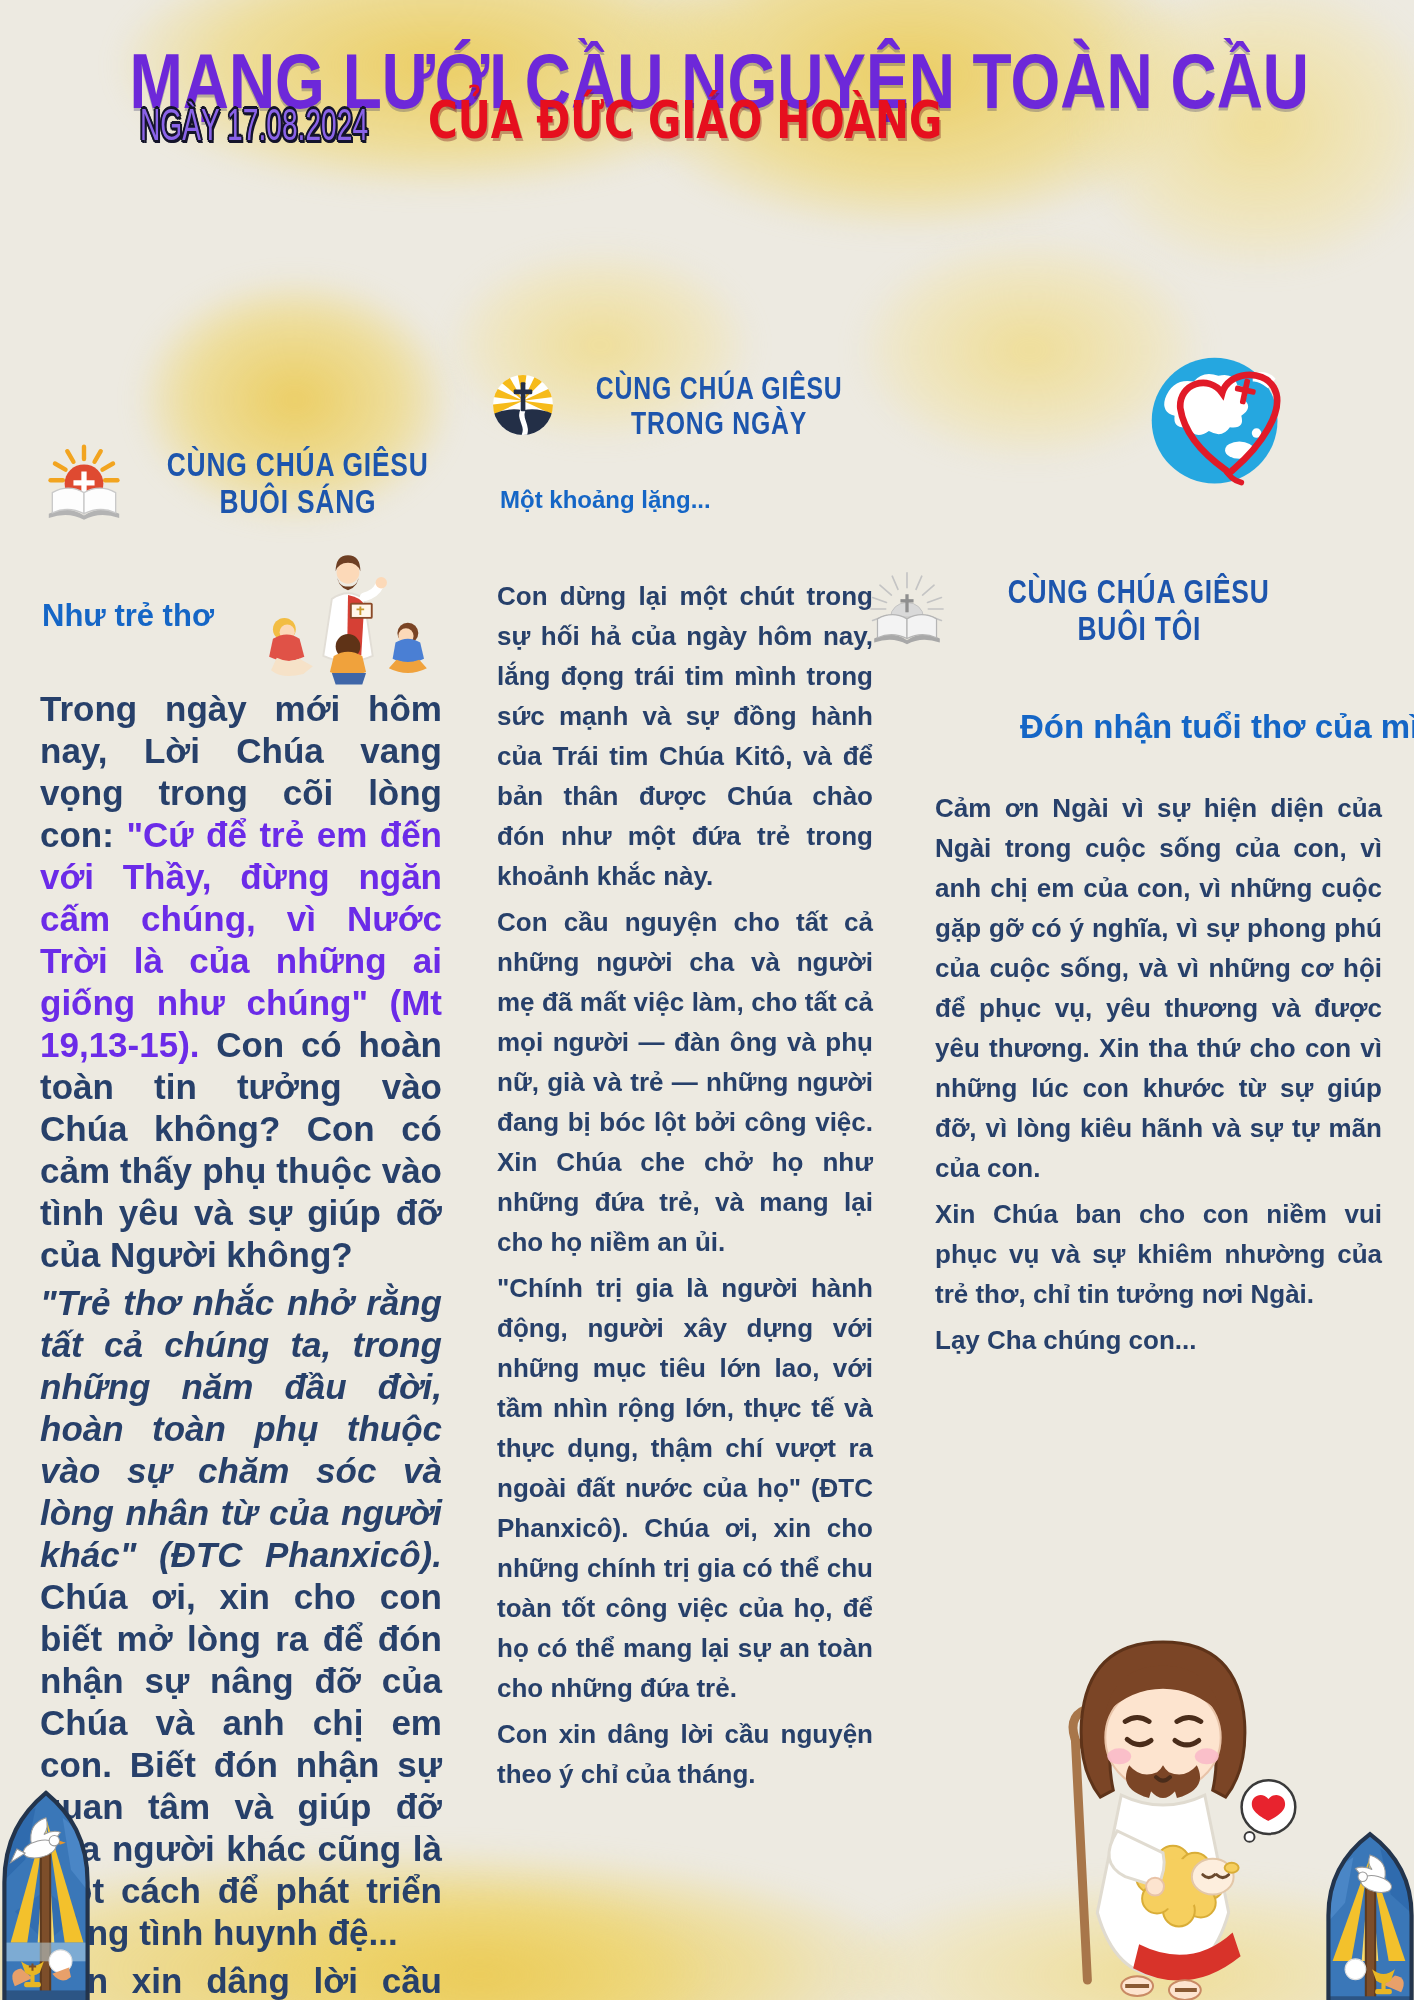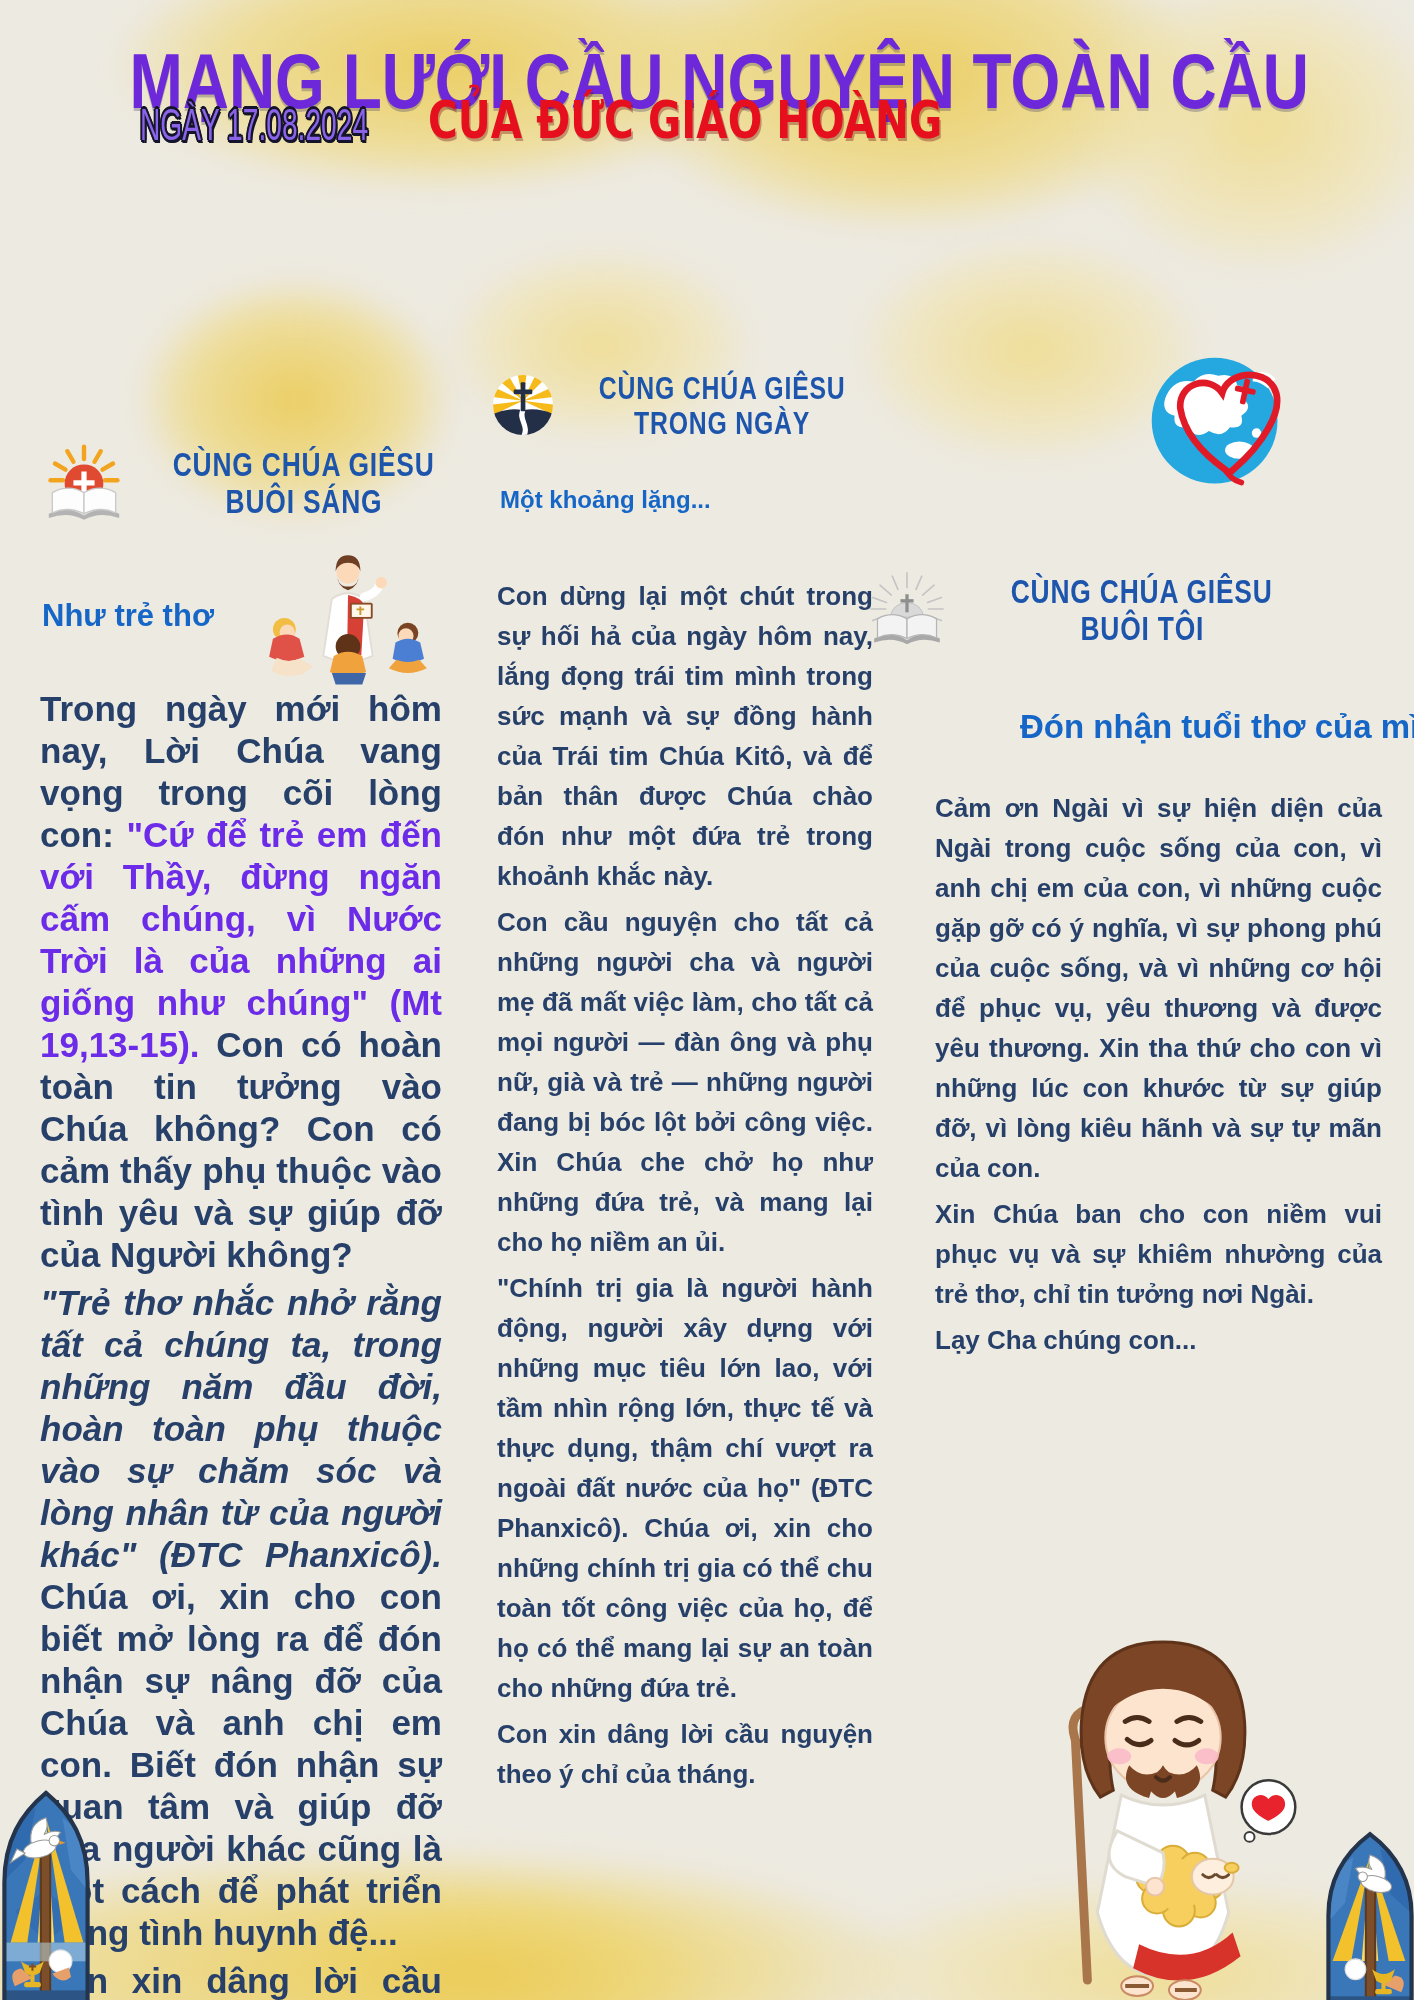--- a/index.html
+++ b/index.html
@@ -18,21 +18,21 @@
               white-space:nowrap;}
   .date-badge .squeeze{display:inline-block;transform:scaleX(.64);transform-origin:left bottom;
               text-shadow:-3px 0 0 #14142a,3px 0 0 #14142a,0 -3px 0 #14142a,0 3px 0 #14142a,
                           -2px -2px 0 #14142a,2px -2px 0 #14142a,-2px 2px 0 #14142a,3px 3px 0 #14142a;}
   .subtitle-red{position:absolute;left:428px;top:90px;font-family:"DejaVu Sans",sans-serif;
               font-weight:bold;font-size:52px;color:#e60f1e;white-space:nowrap;}
   .subtitle-red .squeeze{display:inline-block;transform:scaleX(.78);transform-origin:left bottom;
               text-shadow:2px 3px 0 rgba(110,8,18,.35);}
 
   
-  .col-header{position:absolute;display:flex;align-items:center;gap:12px;}
+  .col-header{position:absolute;display:flex;align-items:center;gap:6px;}
   .col-header .htext{flex:1;text-align:center;color:#1d55ad;font-weight:bold;line-height:1.12;
                      letter-spacing:1px;}
   .col-header .htext .squeeze{display:inline-block;transform:scaleX(.8);transform-origin:center;white-space:nowrap;}
   .subhead{position:absolute;font-weight:bold;color:#1566c6;white-space:nowrap;}
   .body{position:absolute;}
   .body p.para{margin:0 0 6px;text-align:justify;color:#27406a;font-weight:bold;}
   .run-purple{color:#6b2be8;}
   .run-italic{font-style:italic;}
 
   #col1-header{left:40px;top:443px;width:402px;}

